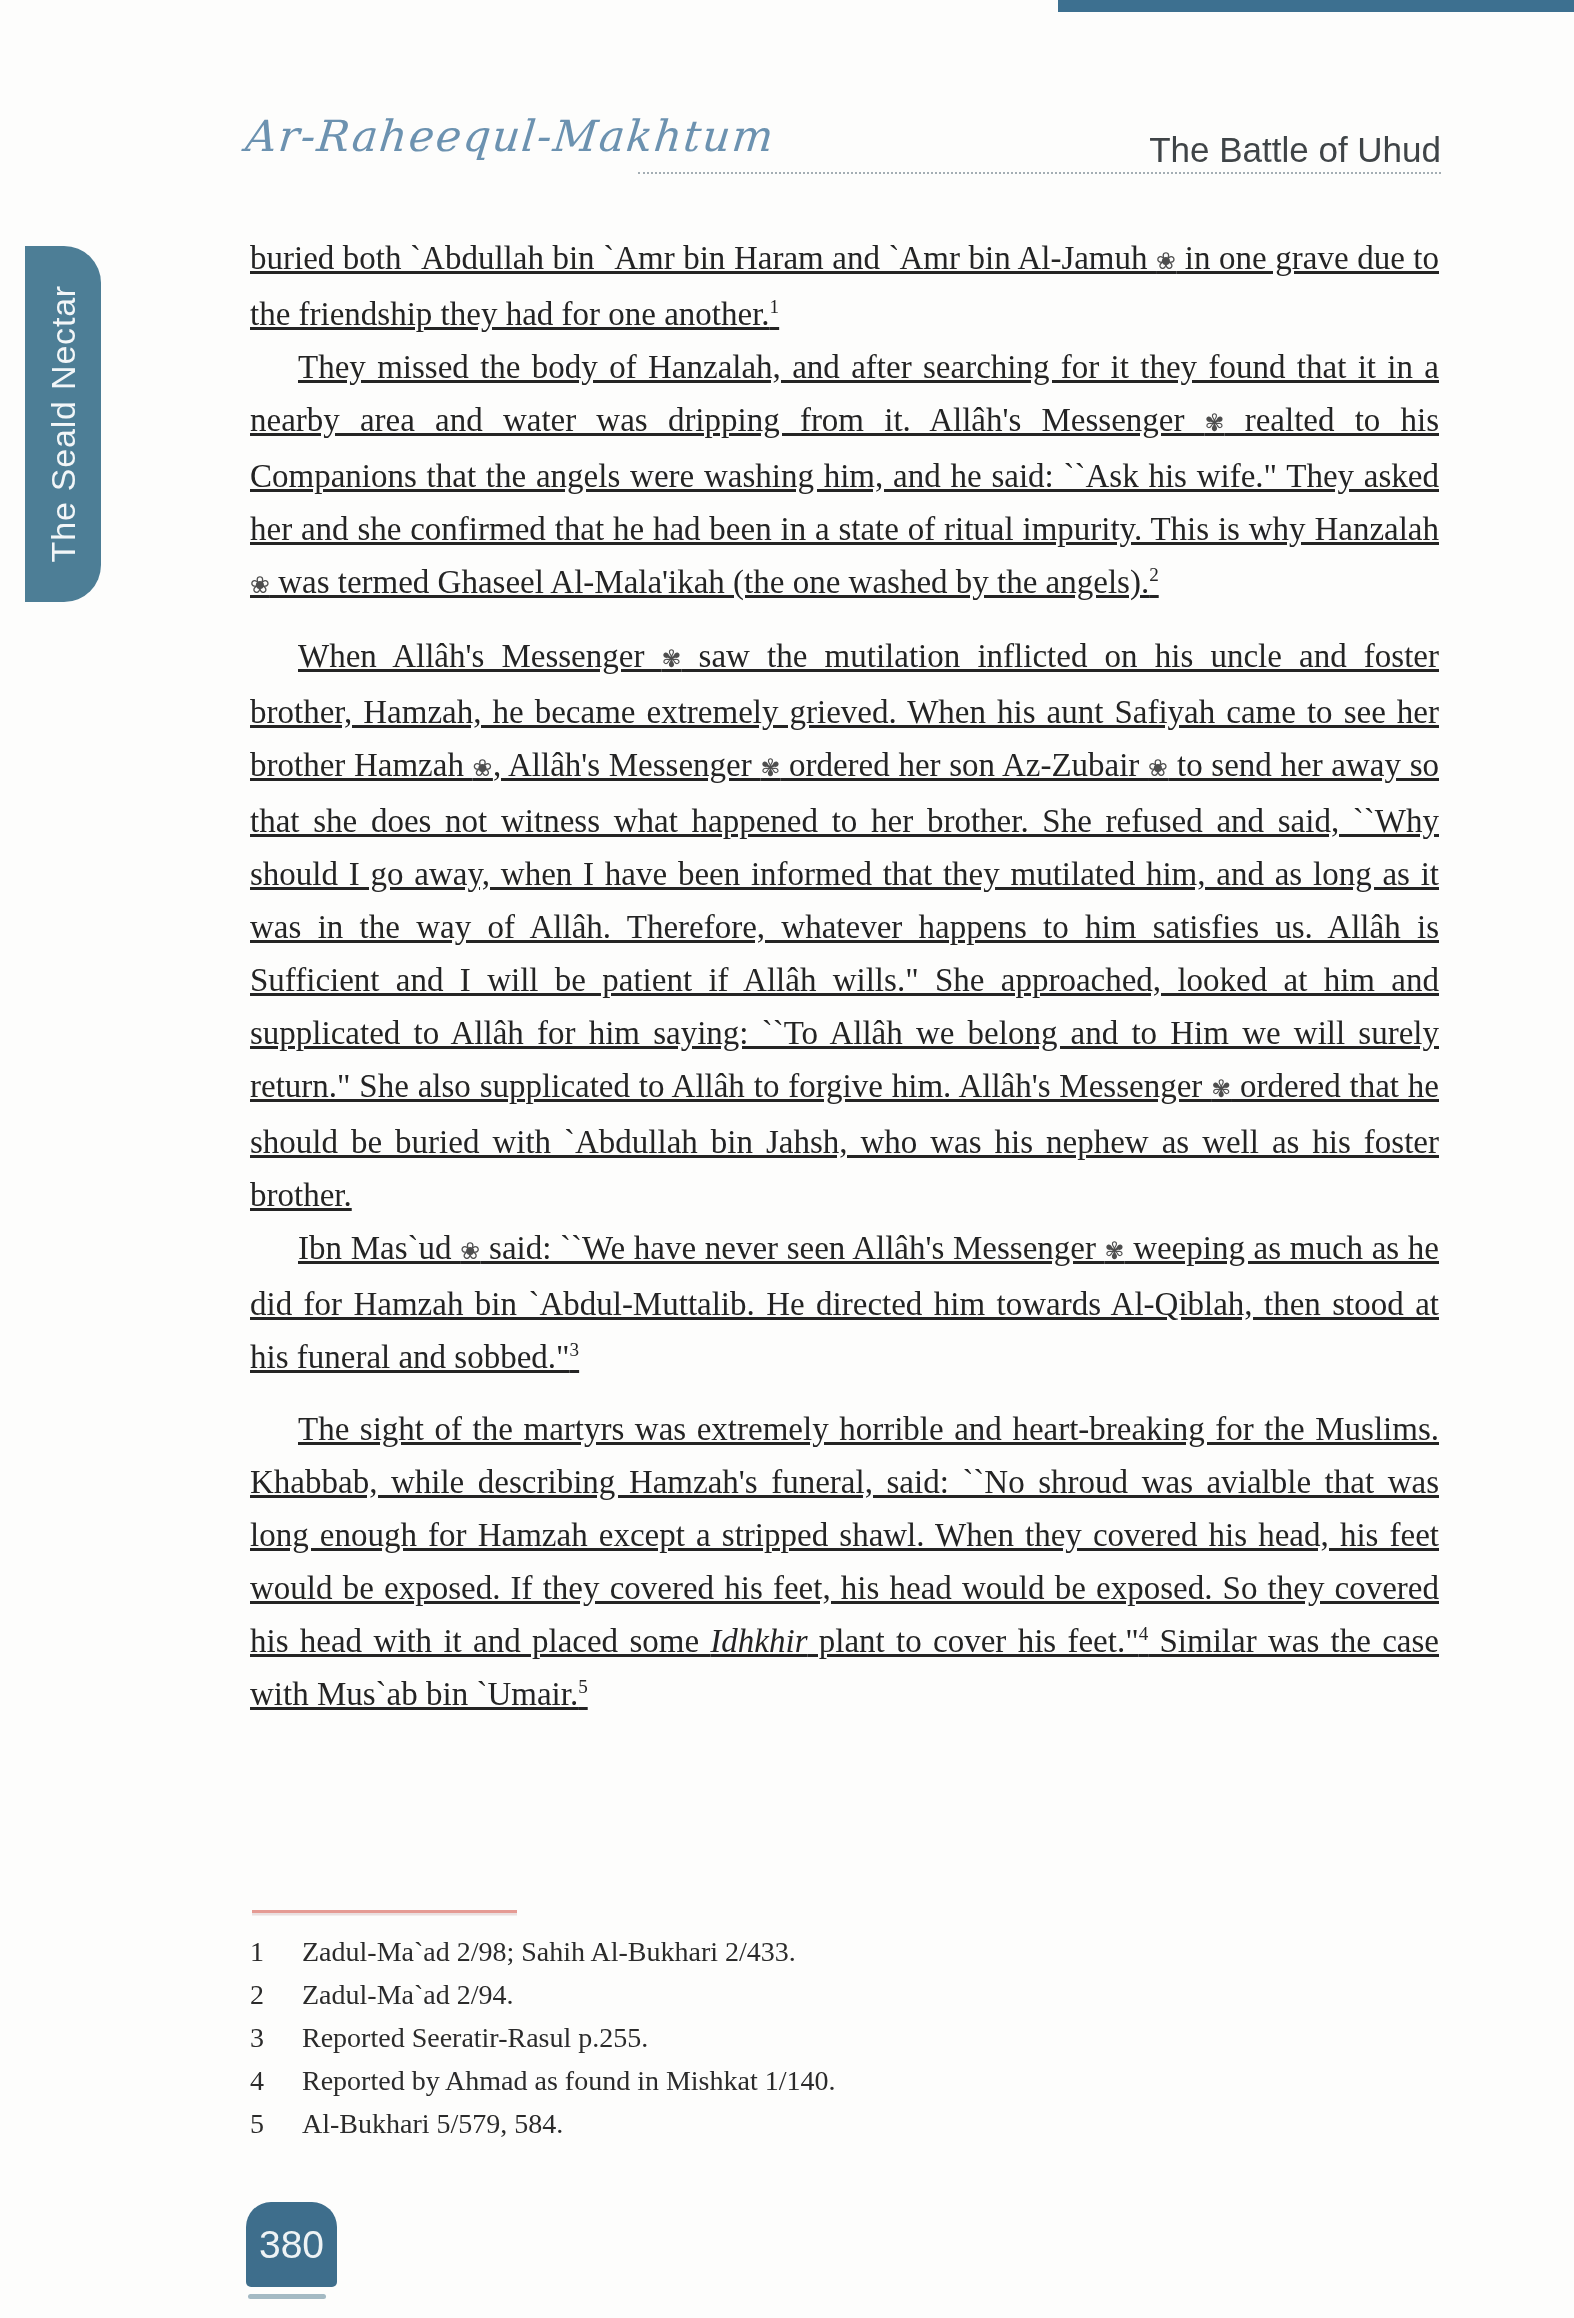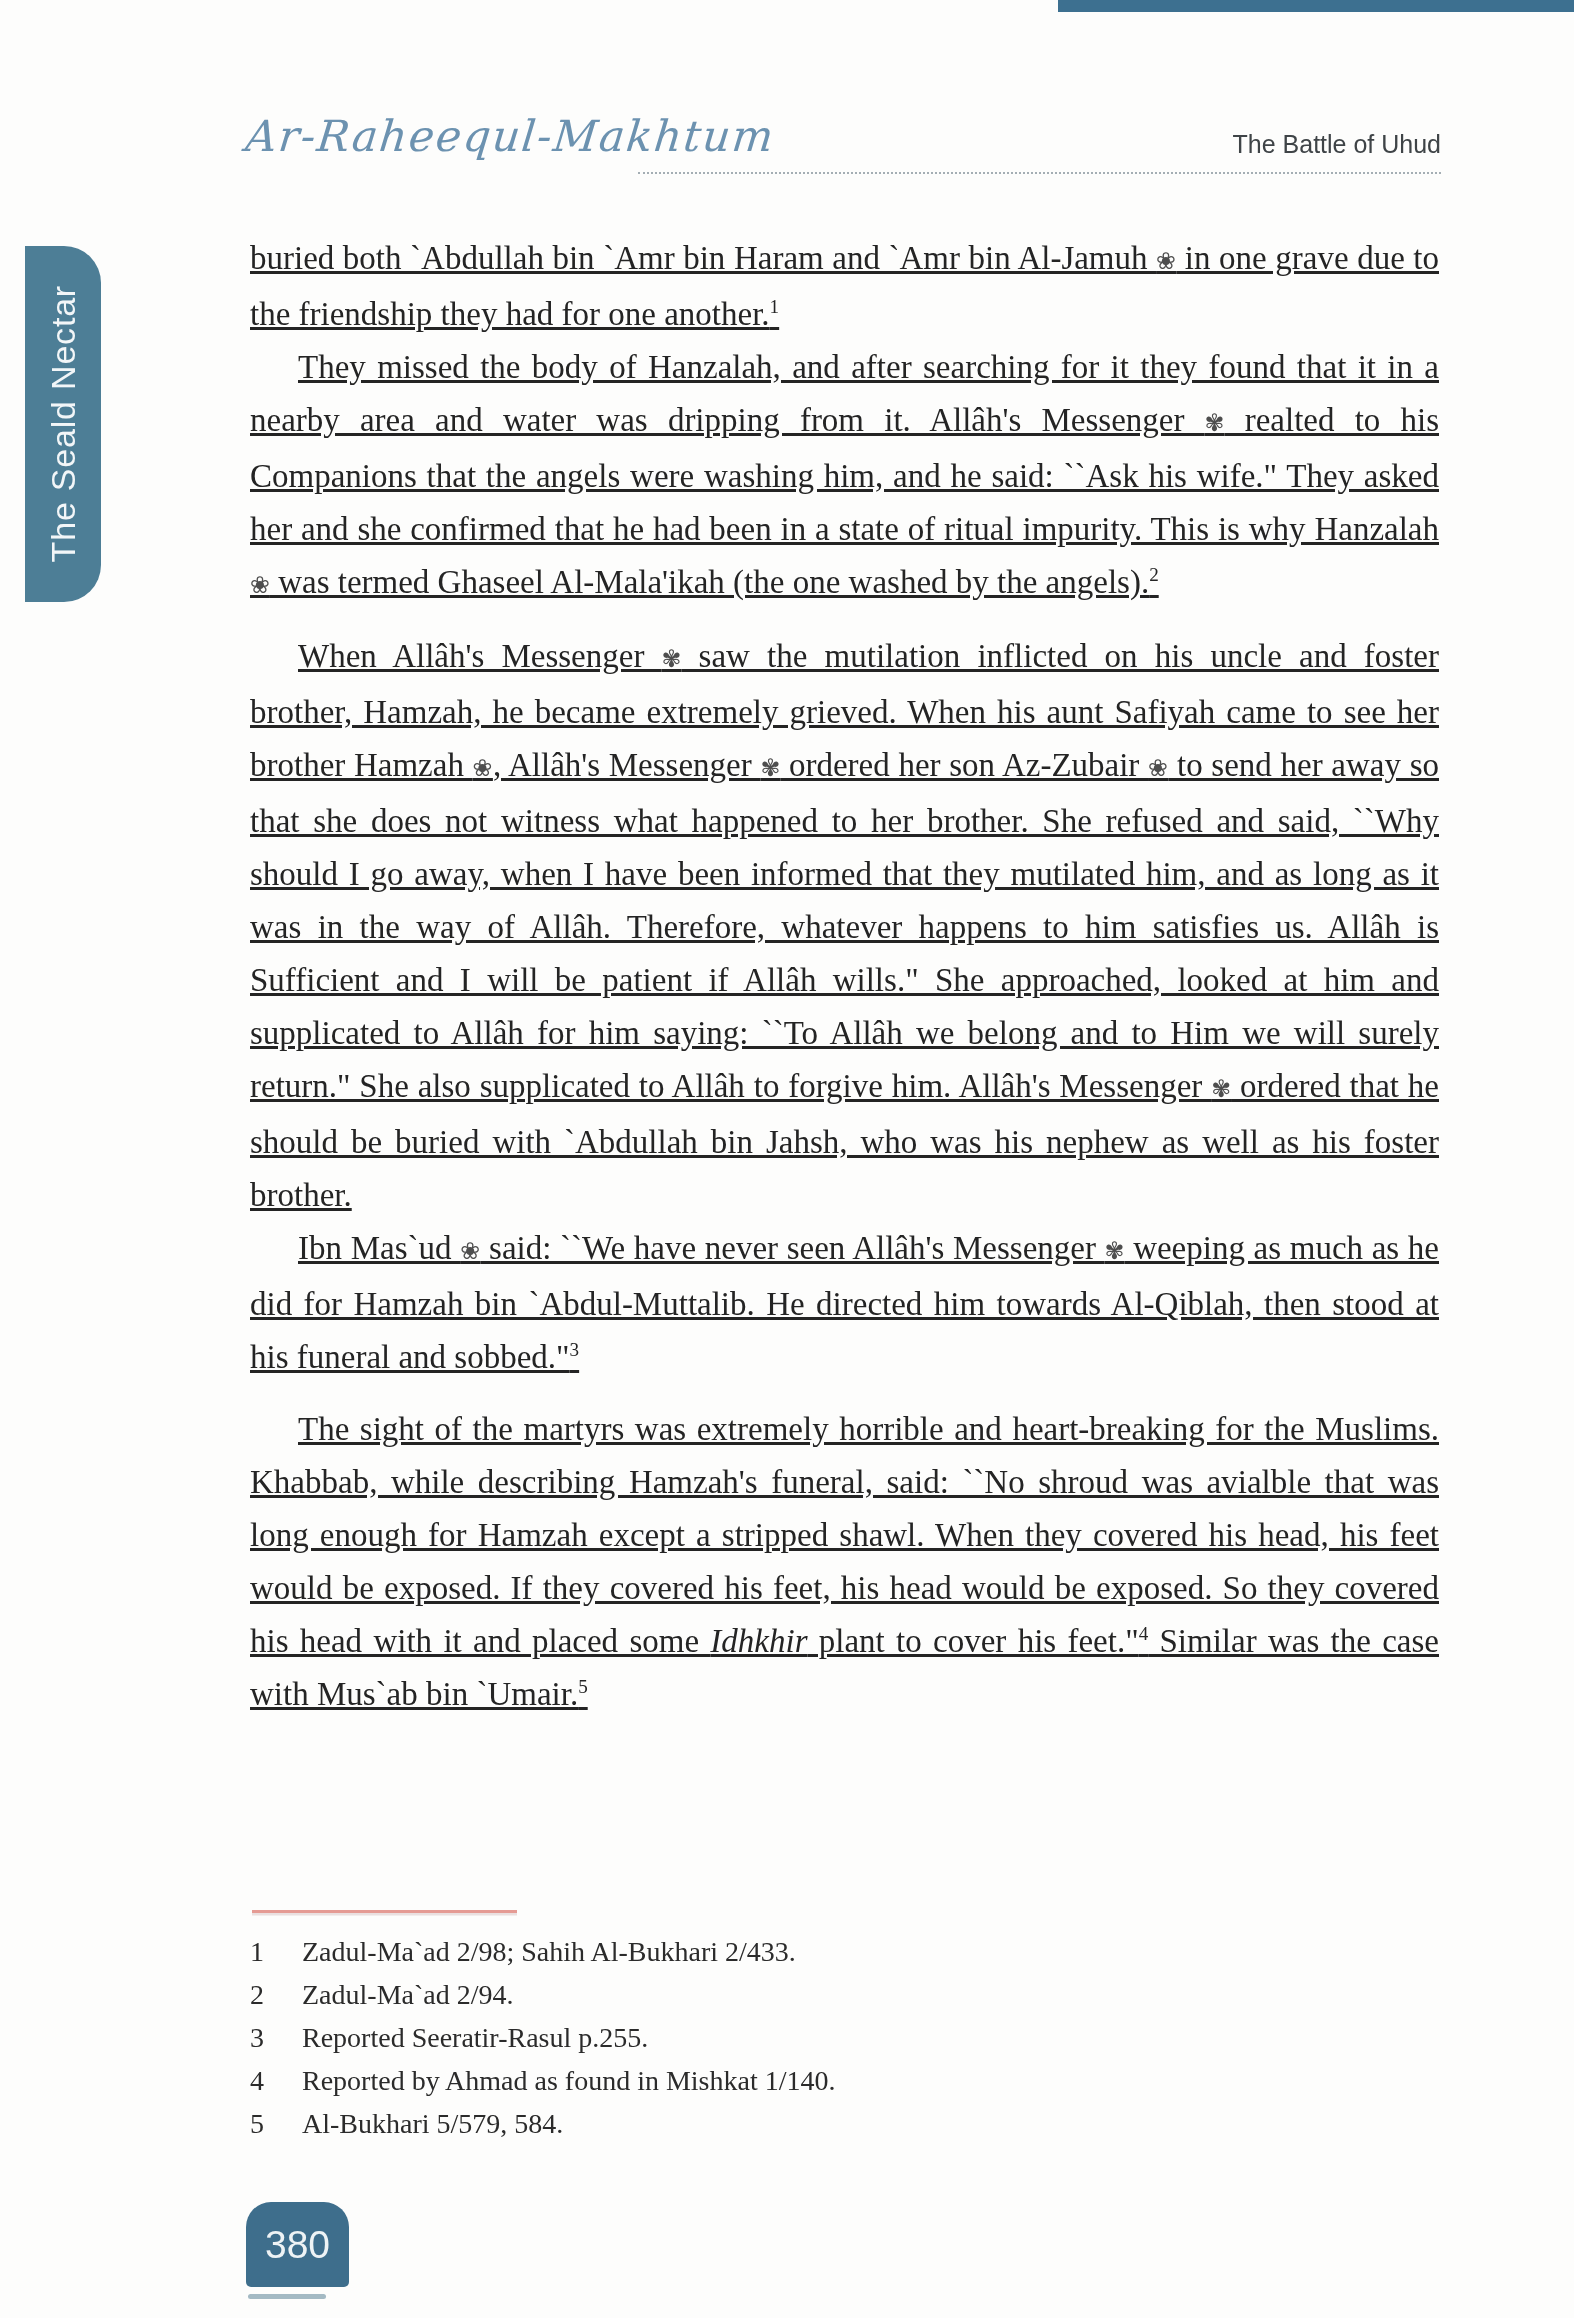--- a/index.html
+++ b/index.html
@@ -30,21 +30,21 @@
     white-space:nowrap;
   }
   .header-rule {
     position:absolute; left:638px; top:172px;
     width:803px; height:0;
     border-top:2.5px dotted #a4aeb4;
   }
   .chapter-title {
     position:absolute; right:134px; top:130px;
     font-family:"Liberation Sans", sans-serif;
-    font-size:25px;
+    font-size:35px;
     color:#3f4447;
     white-space:nowrap;
   }
 
   
   .side-tab {
     position:absolute; left:25px; top:246px;
     width:76px; height:356px;
     background:#4d7e96;
     border-radius:0 37px 37px 0;
@@ -99,21 +99,21 @@
     line-height:43px;
     color:#2b2b2b;
   }
   .footnotes .fn-row { display:flex; }
   .footnotes .fn-num { width:52px; flex:0 0 52px; }
   .footnotes .fn-text { flex:1; }
 
   
   .page-num-tab {
     position:absolute; left:246px; top:2202px;
-    width:103px; height:85px;
+    width:91px; height:85px;
     background:#3e6e8c;
     border-radius:25px 25px 5px 5px;
     display:flex; align-items:center; justify-content:center;
   }
   .page-num-label {
     font-family:"Liberation Sans", sans-serif;
     font-size:39px;
     color:#eef3f5;
   }
   .page-num-underline {

